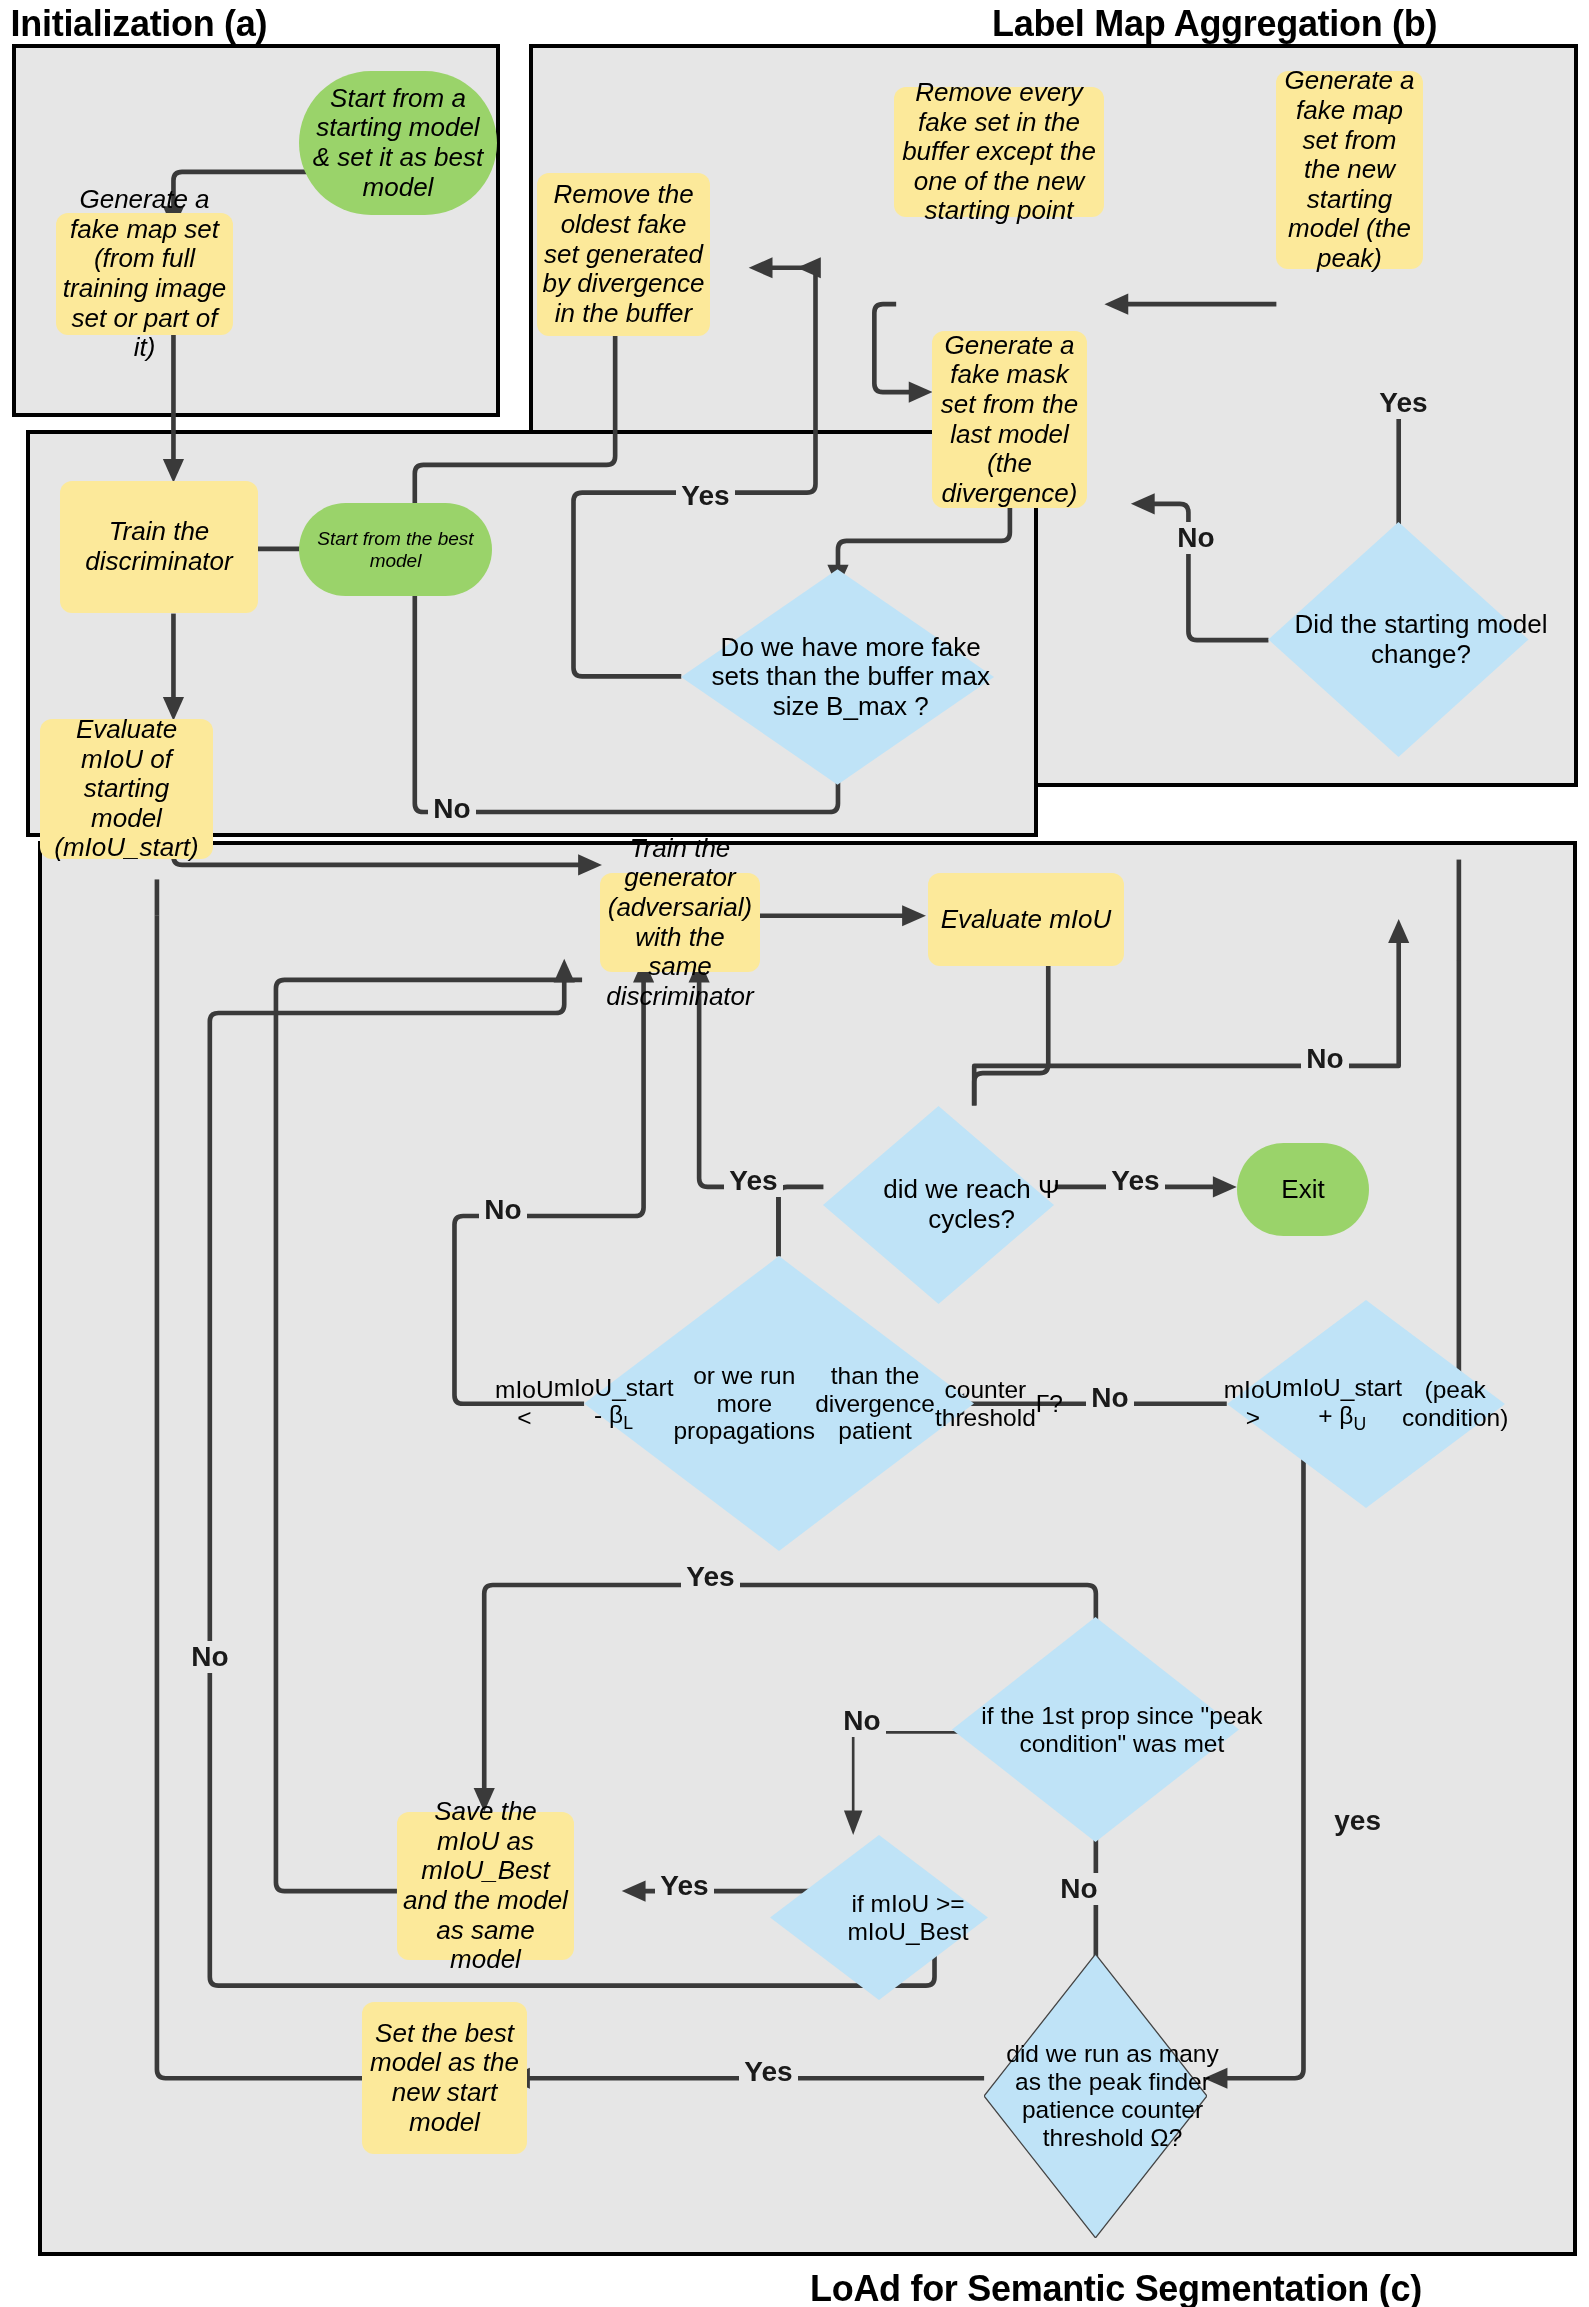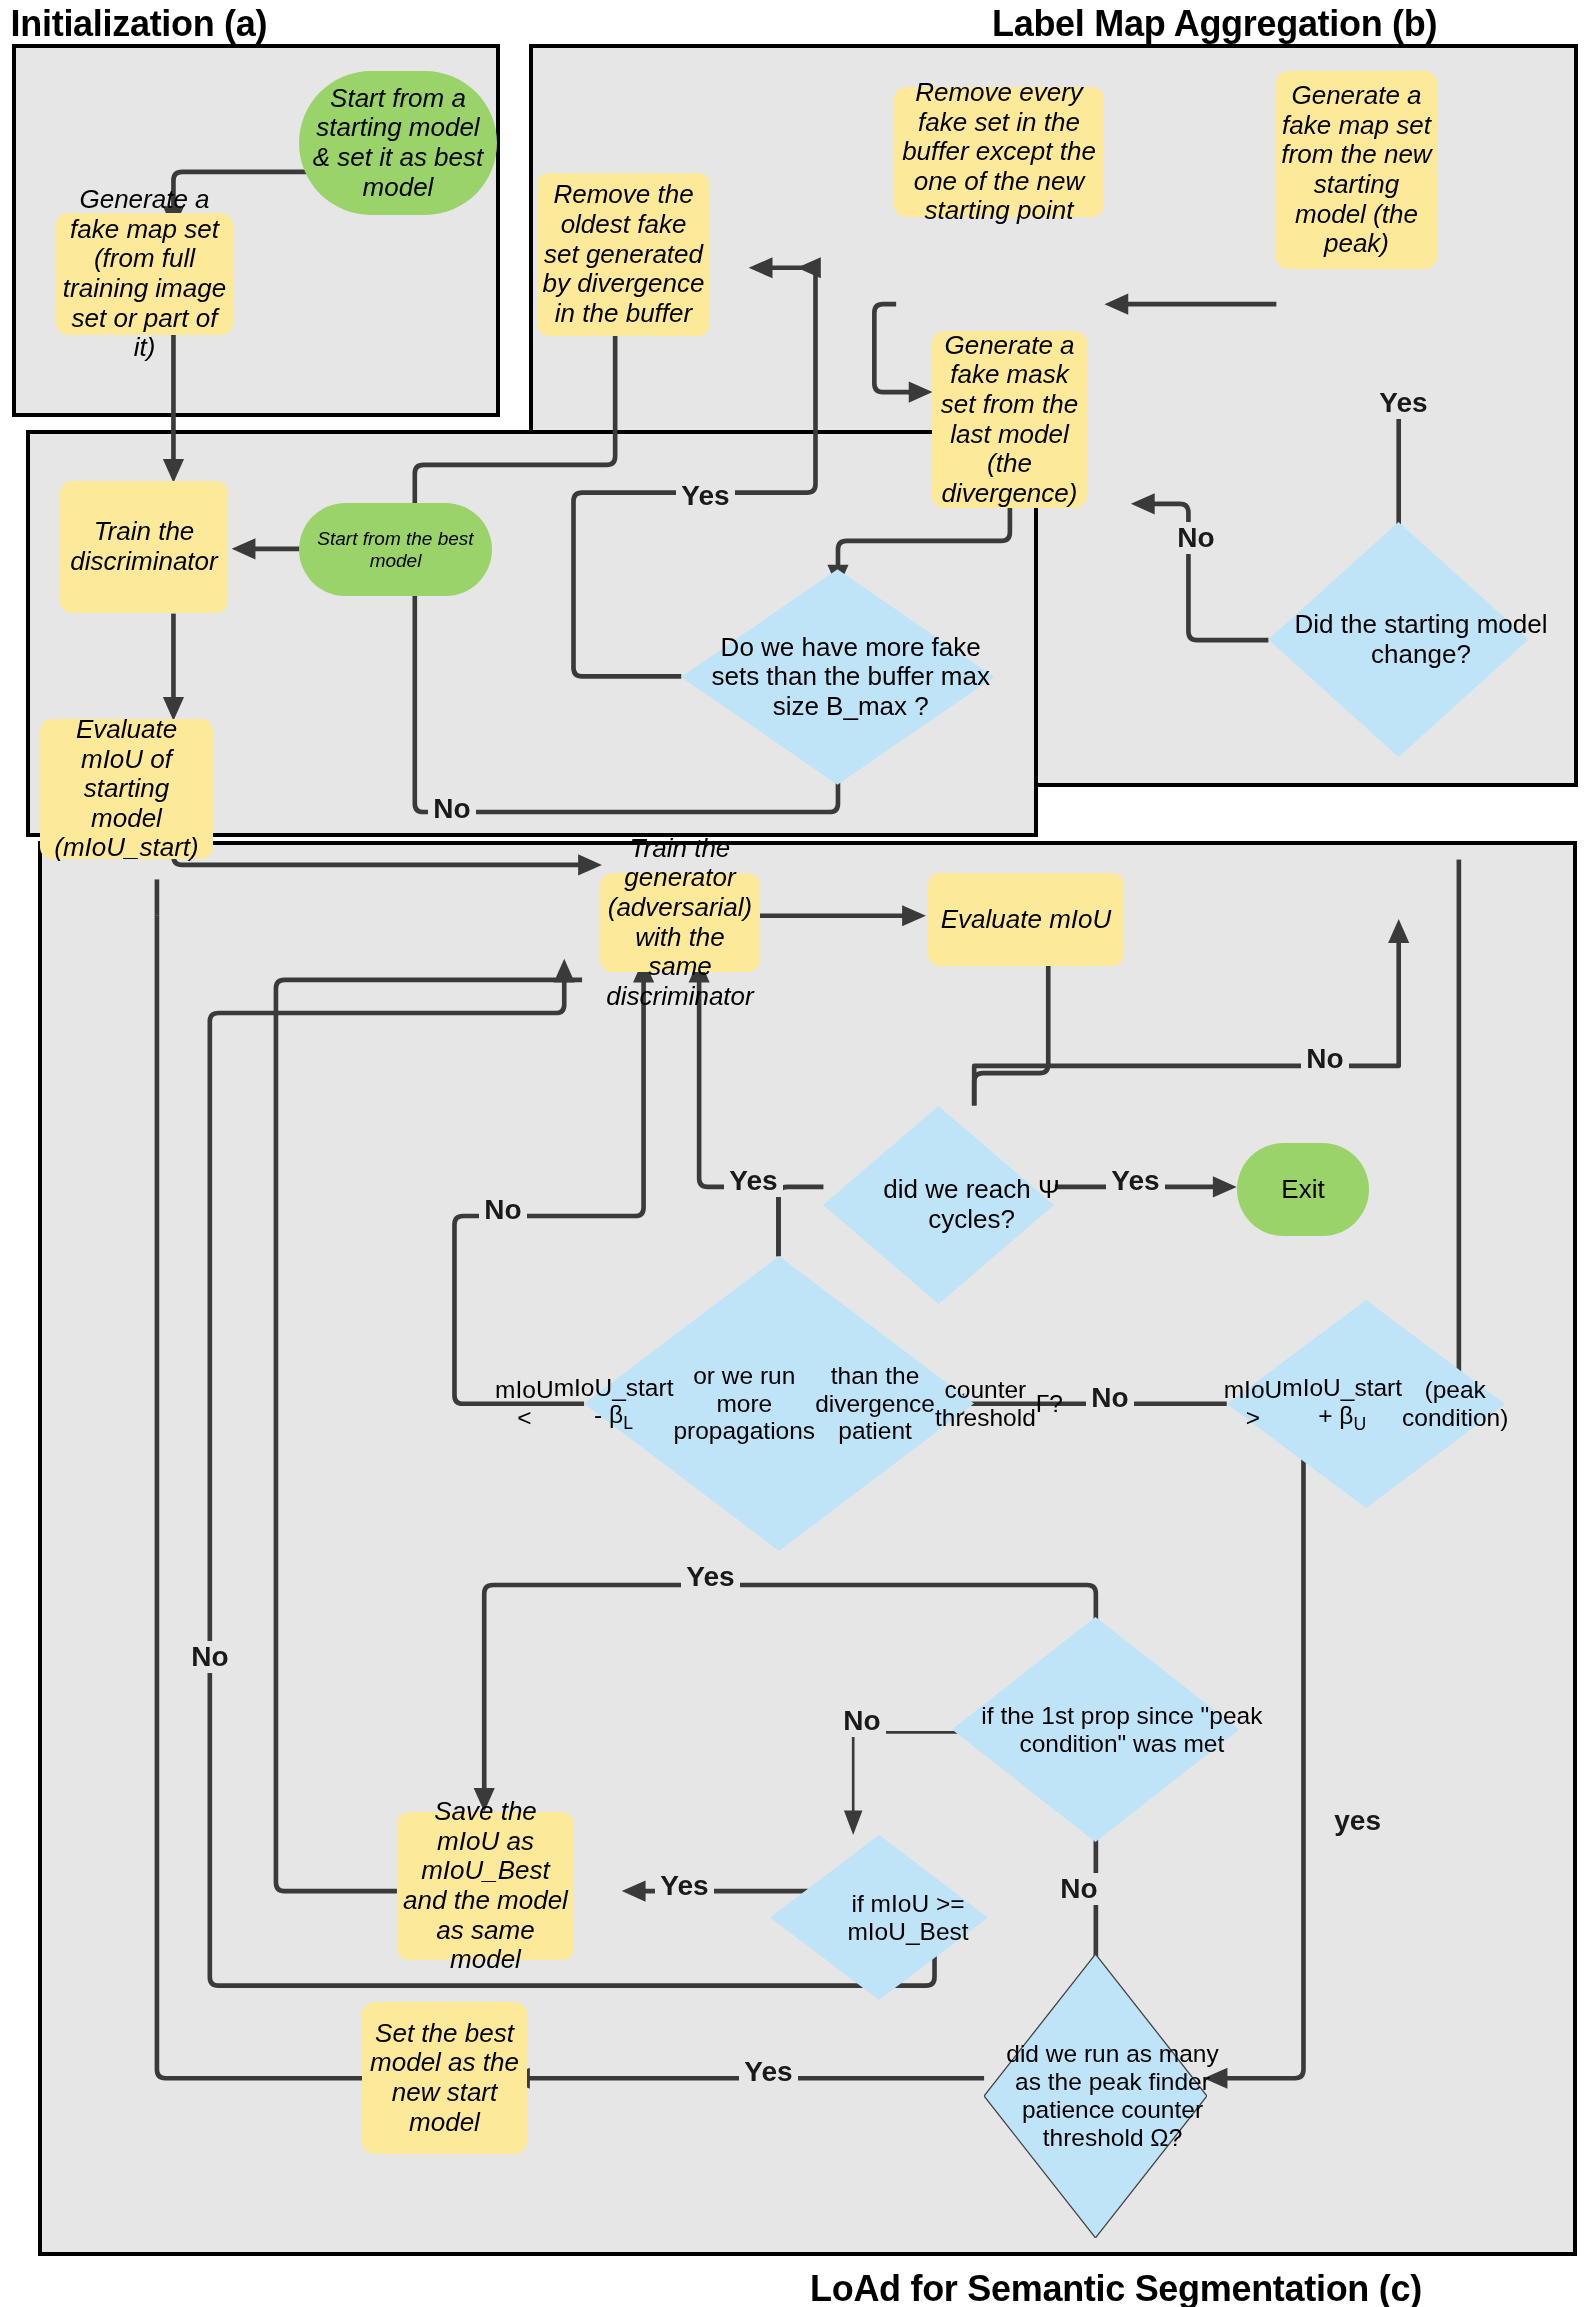--- a/index.html
+++ b/index.html
@@ -133,31 +133,31 @@
 
     <path d="M 1267 1160 L 1267 1215 Q 1267 1228 1254 1228 L 640 1228 Q 627 1228 627 1215 L 627 840"></path>
 
     <path d="M 2206 1452 L 2206 1300"></path>
   </svg>
 
   <div class="node terminal" style="left:299px;top:71px;width:198px;height:144px;font-size:26px;">Start from a starting model &amp; set it as best model</div>
 
   <div class="node proc" style="left:56px;top:213px;width:177px;height:122px;font-size:26px;">Generate a fake map set (from full training image set or part of it)</div>
 
-  <div class="node proc" style="left:60px;top:481px;width:168px;height:132px;font-size:26px;">Train the discriminator</div>
+  <div class="node proc" style="left:60px;top:481px;width:198px;height:132px;font-size:26px;">Train the discriminator</div>
 
   <div class="node terminal" style="left:299px;top:503px;width:193px;height:93px;font-size:19px;">Start from the best  model</div>
 
   <div class="node proc" style="left:537px;top:173px;width:173px;height:163px;font-size:26px;">Remove the oldest fake set generated by divergence in the buffer</div>
 
   <div class="node proc" style="left:40px;top:719px;width:173px;height:140px;font-size:26px;">Evaluate mIoU of starting model (mIoU_start)</div>
 
   <div class="node proc" style="left:894px;top:210px;width:210px;height:130px;font-size:26px;top:87px;">Remove every fake set in the buffer except the one of the new starting point</div>
 
-  <div class="node proc" style="left:1276px;top:71px;width:161px;height:198px;font-size:26px;">Generate a fake map set from the new starting model (the peak)</div>
+  <div class="node proc" style="left:1276px;top:71px;width:147px;height:198px;font-size:26px;">Generate a fake map set from the new starting model (the peak)</div>
 
   <div class="node proc" style="left:932px;top:331px;width:155px;height:177px;font-size:26px;">Generate a fake mask set from the last model (the divergence)</div>
 
   <div class="node proc" style="left:600px;top:866px;width:160px;height:99px;font-size:26px;top:873px;">Train the generator (adversarial) with the same discriminator</div>
 
   <div class="node proc" style="left:928px;top:873px;width:196px;height:93px;font-size:26px;">Evaluate mIoU</div>
 
   <div class="node terminal" style="left:1237px;top:1143px;width:132px;height:93px;font-size:26px;font-style:normal;">Exit</div>
 
   <div class="node proc" style="left:397px;top:1812px;width:177px;height:148px;font-size:26px;">Save the mIoU as mIoU_Best and the model as same model</div>

